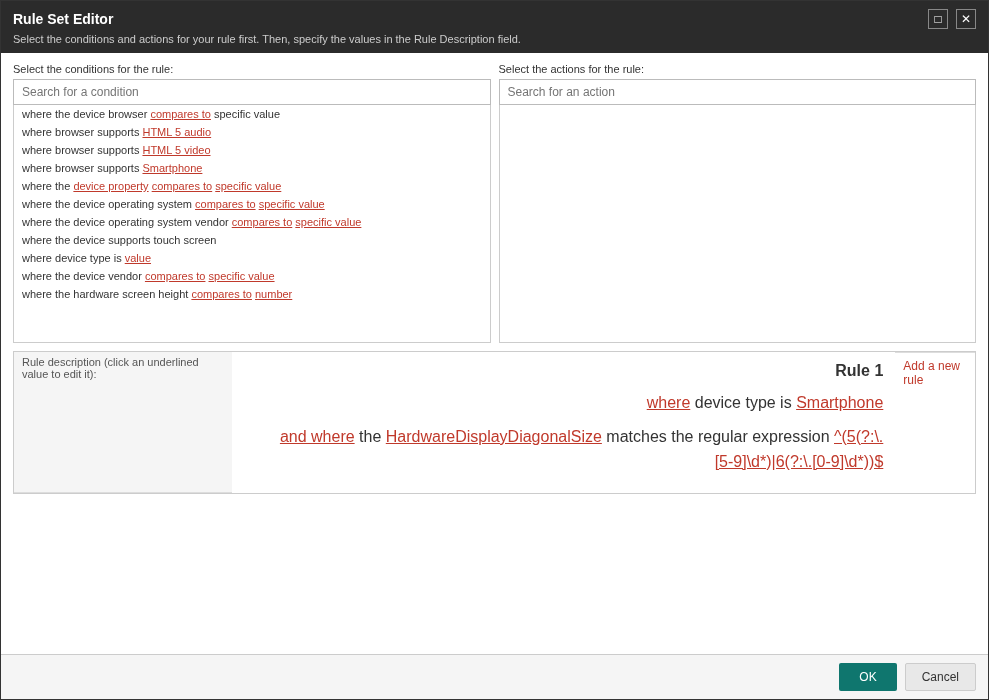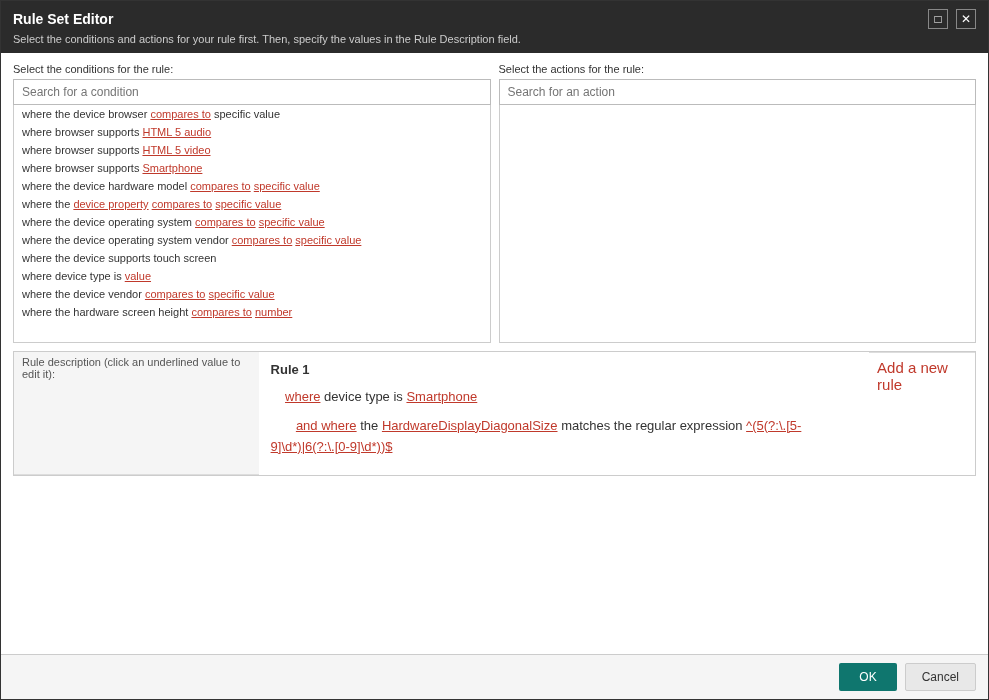--- a/index.html
+++ b/index.html
@@ -134,22 +134,23 @@
       font-size: 11px;
       color: #555;
       padding: 4px 8px;
       background: #f5f5f5;
       border-bottom: 1px solid #ddd;
     }
 
     .rule-desc-body {
       padding: 10px 12px;
       min-height: 80px;
-      font-size: 13px;
+      font-size: 16px;
       color: #333;
+      text-align: right;
     }
 
     .rule-desc-body .rule-title {
       font-weight: bold;
       margin-bottom: 10px;
     }
 
     .rule-desc-body .rule-line {
       margin-bottom: 8px;
       line-height: 1.6;
@@ -161,21 +162,21 @@
     }
 
     .add-rule-section {
       padding: 6px 8px;
       border-top: 1px solid #ddd;
     }
 
     .add-rule-link {
       color: #c0392b;
       text-decoration: none;
-      font-size: 15px;
+      font-size: 12px;
       cursor: pointer;
     }
 
     .bottom-bar {
       display: flex;
       justify-content: flex-end;
       padding: 8px 12px;
       gap: 8px;
       border-top: 1px solid #ccc;
       background: #f5f5f5;
@@ -243,23 +244,20 @@
             where the device browser <span class="link">compares to</span> specific value
           </div>
           <div class="condition-item">
             where browser supports <span class="link">HTML 5 audio</span>
           </div>
           <div class="condition-item">
             where browser supports <span class="link">HTML 5 video</span>
           </div>
           <div class="condition-item">
             where browser supports <span class="link">Smartphone</span>
-          </div>
-          <div class="condition-item">
-            where the device hardware model <span class="link">compares to</span> <span class="link">specific value</span>
           </div>
           <div class="condition-item">
             where the <span class="link">device property</span> <span class="link">compares to</span> <span class="link">specific value</span>
           </div>
           <div class="condition-item">
             where the device operating system <span class="link">compares to</span> <span class="link">specific value</span>
           </div>
           <div class="condition-item">
             where the device operating system vendor <span class="link">compares to</span> <span class="link">specific value</span>
           </div>

